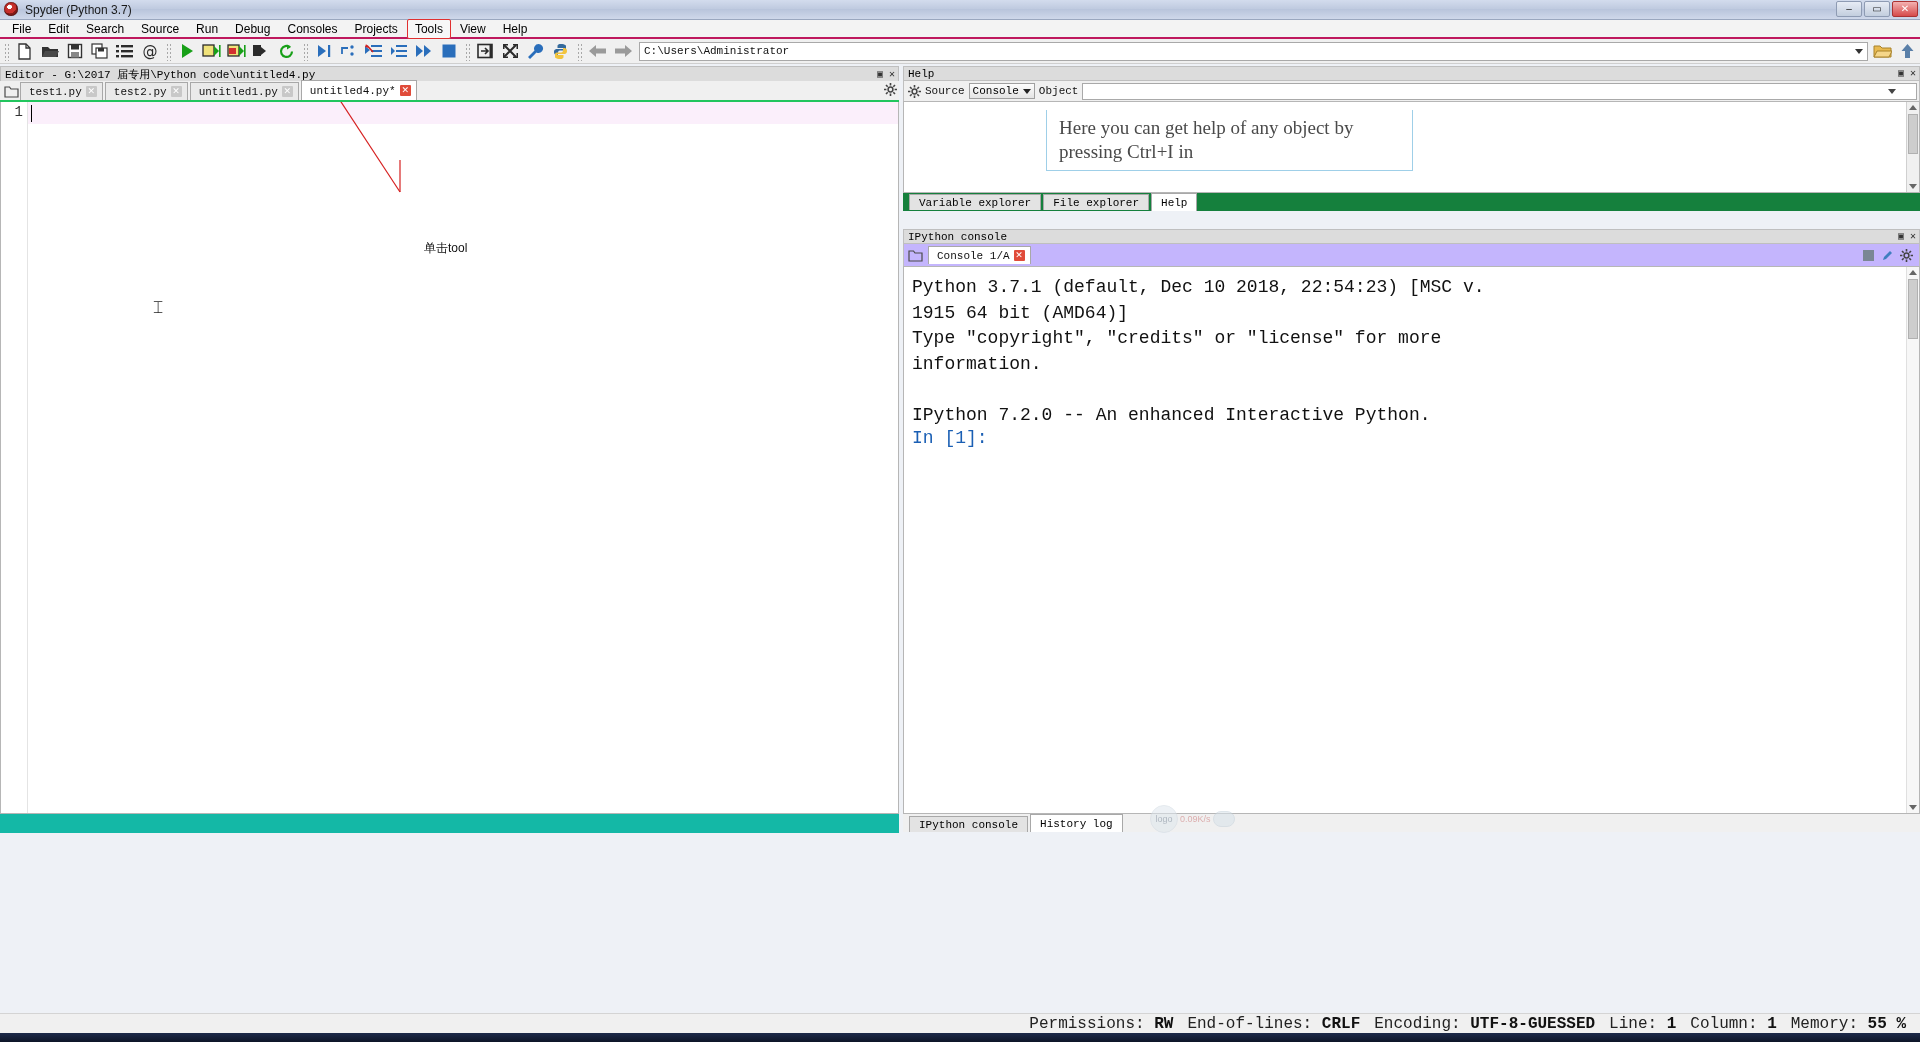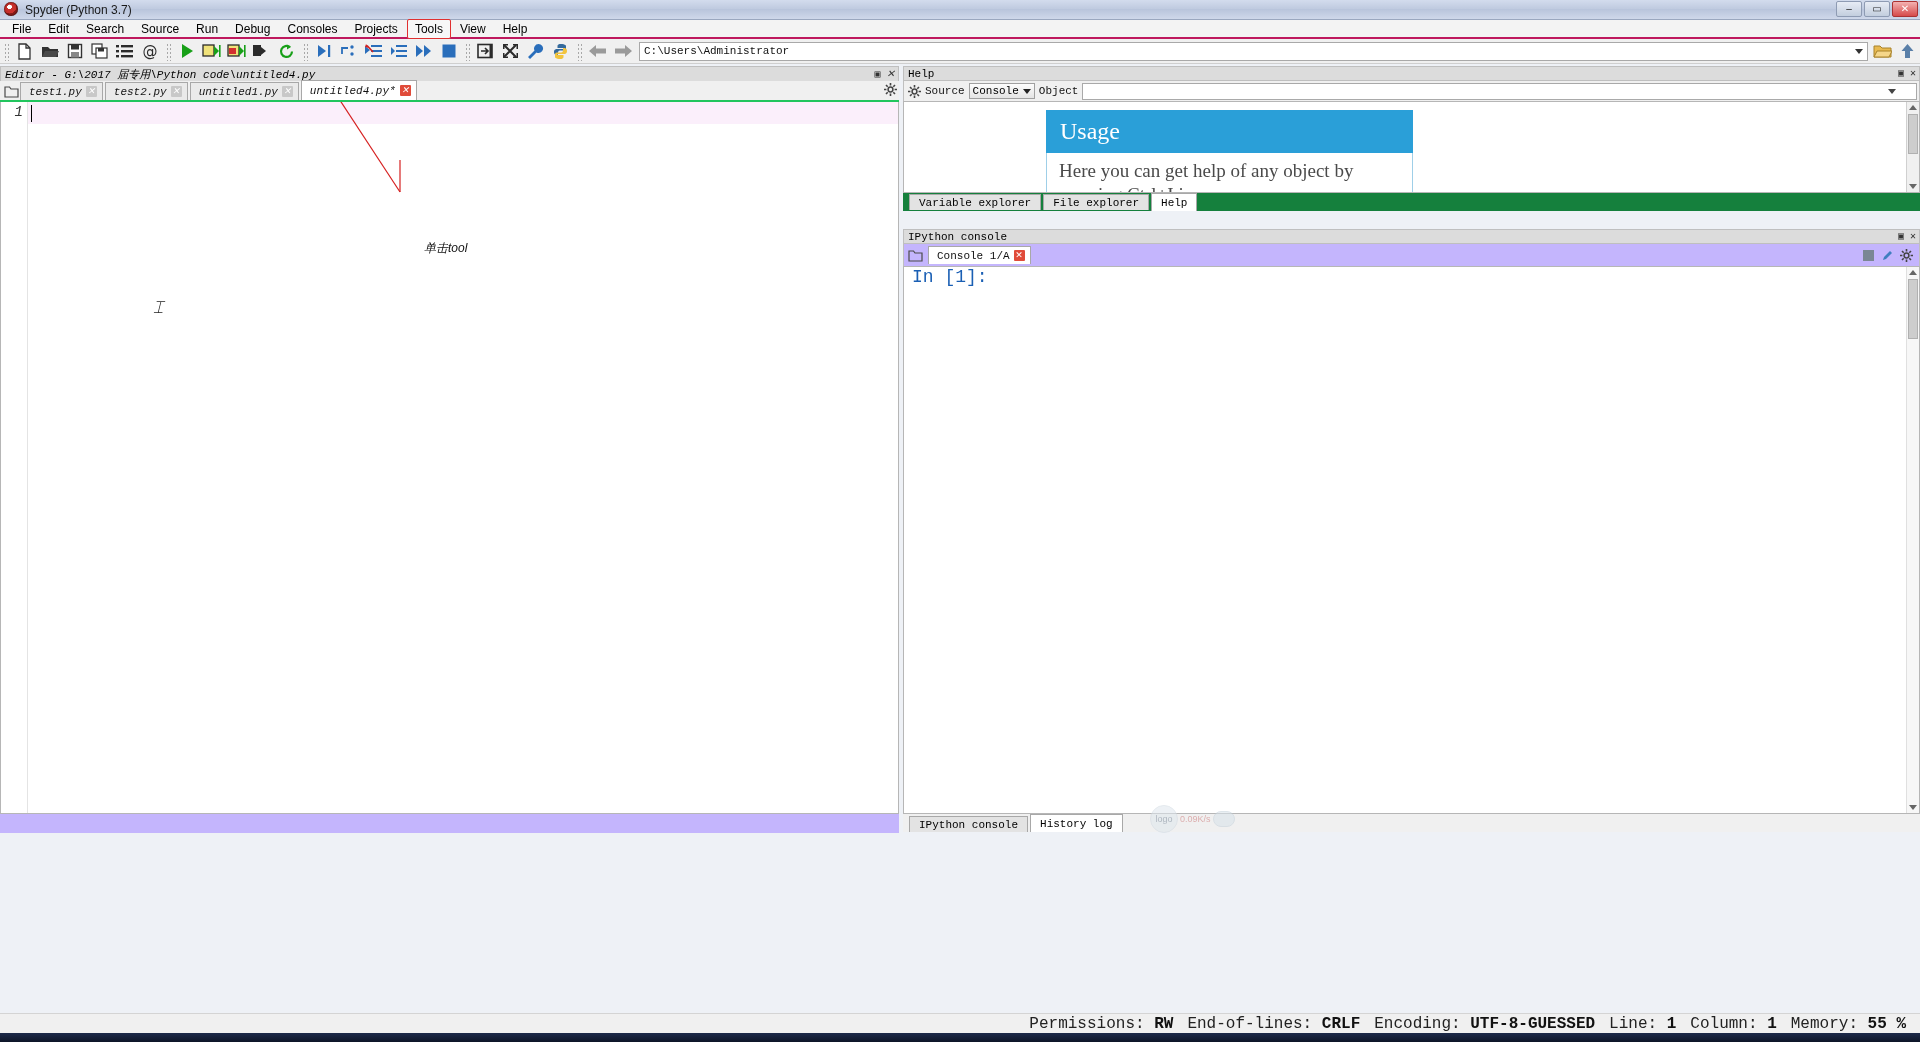--- a/index.html
+++ b/index.html
@@ -65,21 +65,21 @@
     flex:1; height:19px; margin-left:4px; margin-right:2px;
     background:#fff; border:1px solid #a9a9a9;
     display:flex; align-items:center; padding:0 4px;
     font-family:"Liberation Mono","DejaVu Sans Mono",monospace; font-size:11px; color:#111;
     position:relative;
   }
   .addr-caret { position:absolute; right:4px; top:6px; width:0;height:0;
     border-left:4px solid transparent;border-right:4px solid transparent;border-top:5px solid #333; }
 
   
-  .editor-pane { position:absolute; left:0; top:66px; width:899px; height:767px; background:#c4b5fd;font-style:italic; }
+  .editor-pane { position:absolute; left:0; top:66px; width:899px; height:767px; background:#14b8a6; }
   .pane-title {
     height:15px; background:#dcdcdc; border:1px solid #bfbfbf; border-bottom:none;
     display:flex; align-items:center; padding-left:4px;
     font-family:"Liberation Mono","DejaVu Sans Mono",monospace; font-size:11px; color:#000;
   }
   .pane-title .spacer { flex:1; }
   .pane-btn { font-size:10px; color:#333; padding:0 3px; line-height:13px; }
   .tabrow {
     height:21px; background:#f0f0f0; display:flex; align-items:flex-end;
     padding-left:2px; border-bottom:2px solid #22c55e;
@@ -518,21 +518,20 @@
         <span>Console</span>
         <span class="car"></span>
       </span>
       <span class="lbl">Object</span>
       <span class="obj-input">
         <span class="obj-caret"></span>
       </span>
     </div>
     <div class="help-body">
       <div class="help-doc">
-        <div class="usage-header">Usage</div>
         <div class="usage-body">Here you can get help of any object by pressing Ctrl+I in</div>
       </div>
       <div class="vscroll">
         <div class="arrow-up"></div>
         <div class="thumb"></div>
         <div class="arrow-dn"></div>
       </div>
     </div>
     <div class="help-tabs">
       <div class="htab">Variable explorer</div>
@@ -572,20 +571,27 @@
       <span style="display:inline-flex;margin-right:6px;">
         <svg width="13" height="13" viewBox="0 0 13 13">
             <circle cx="6.5" cy="6.5" r="2.4" fill="none" stroke="#444" stroke-width="1.5"></circle>
             <g stroke="#444" stroke-width="1.6">
               <path d="M6.5 0v2.4M6.5 10.6V13M0 6.5h2.4M10.6 6.5H13M2 2l1.7 1.7M9.3 9.3L11 11M11 2L9.3 3.7M3.7 9.3L2 11"></path>
             </g>
           </svg>
       </span>
     </div>
     <div class="cons-body">
+      <div class="cons-text">Python 3.7.1 (default, Dec 10 2018, 22:54:23) [MSC v.
+1915 64 bit (AMD64)]
+Type "copyright", "credits" or "license" for more
+information.
+
+IPython 7.2.0 -- An enhanced Interactive Python.
+</div>
       <div class="in-prompt">In [1]:</div>
       <div class="vscroll" style="border-left:1px solid #e0e0e0;background:#f7f7f7;">
         <div class="arrow-up"></div>
         <div class="thumb" style="height:60px;"></div>
         <div class="arrow-dn"></div>
       </div>
     </div>
     <div class="cons-tabs">
       <div class="htab">IPython console</div>
       <div class="htab active">History log</div>

